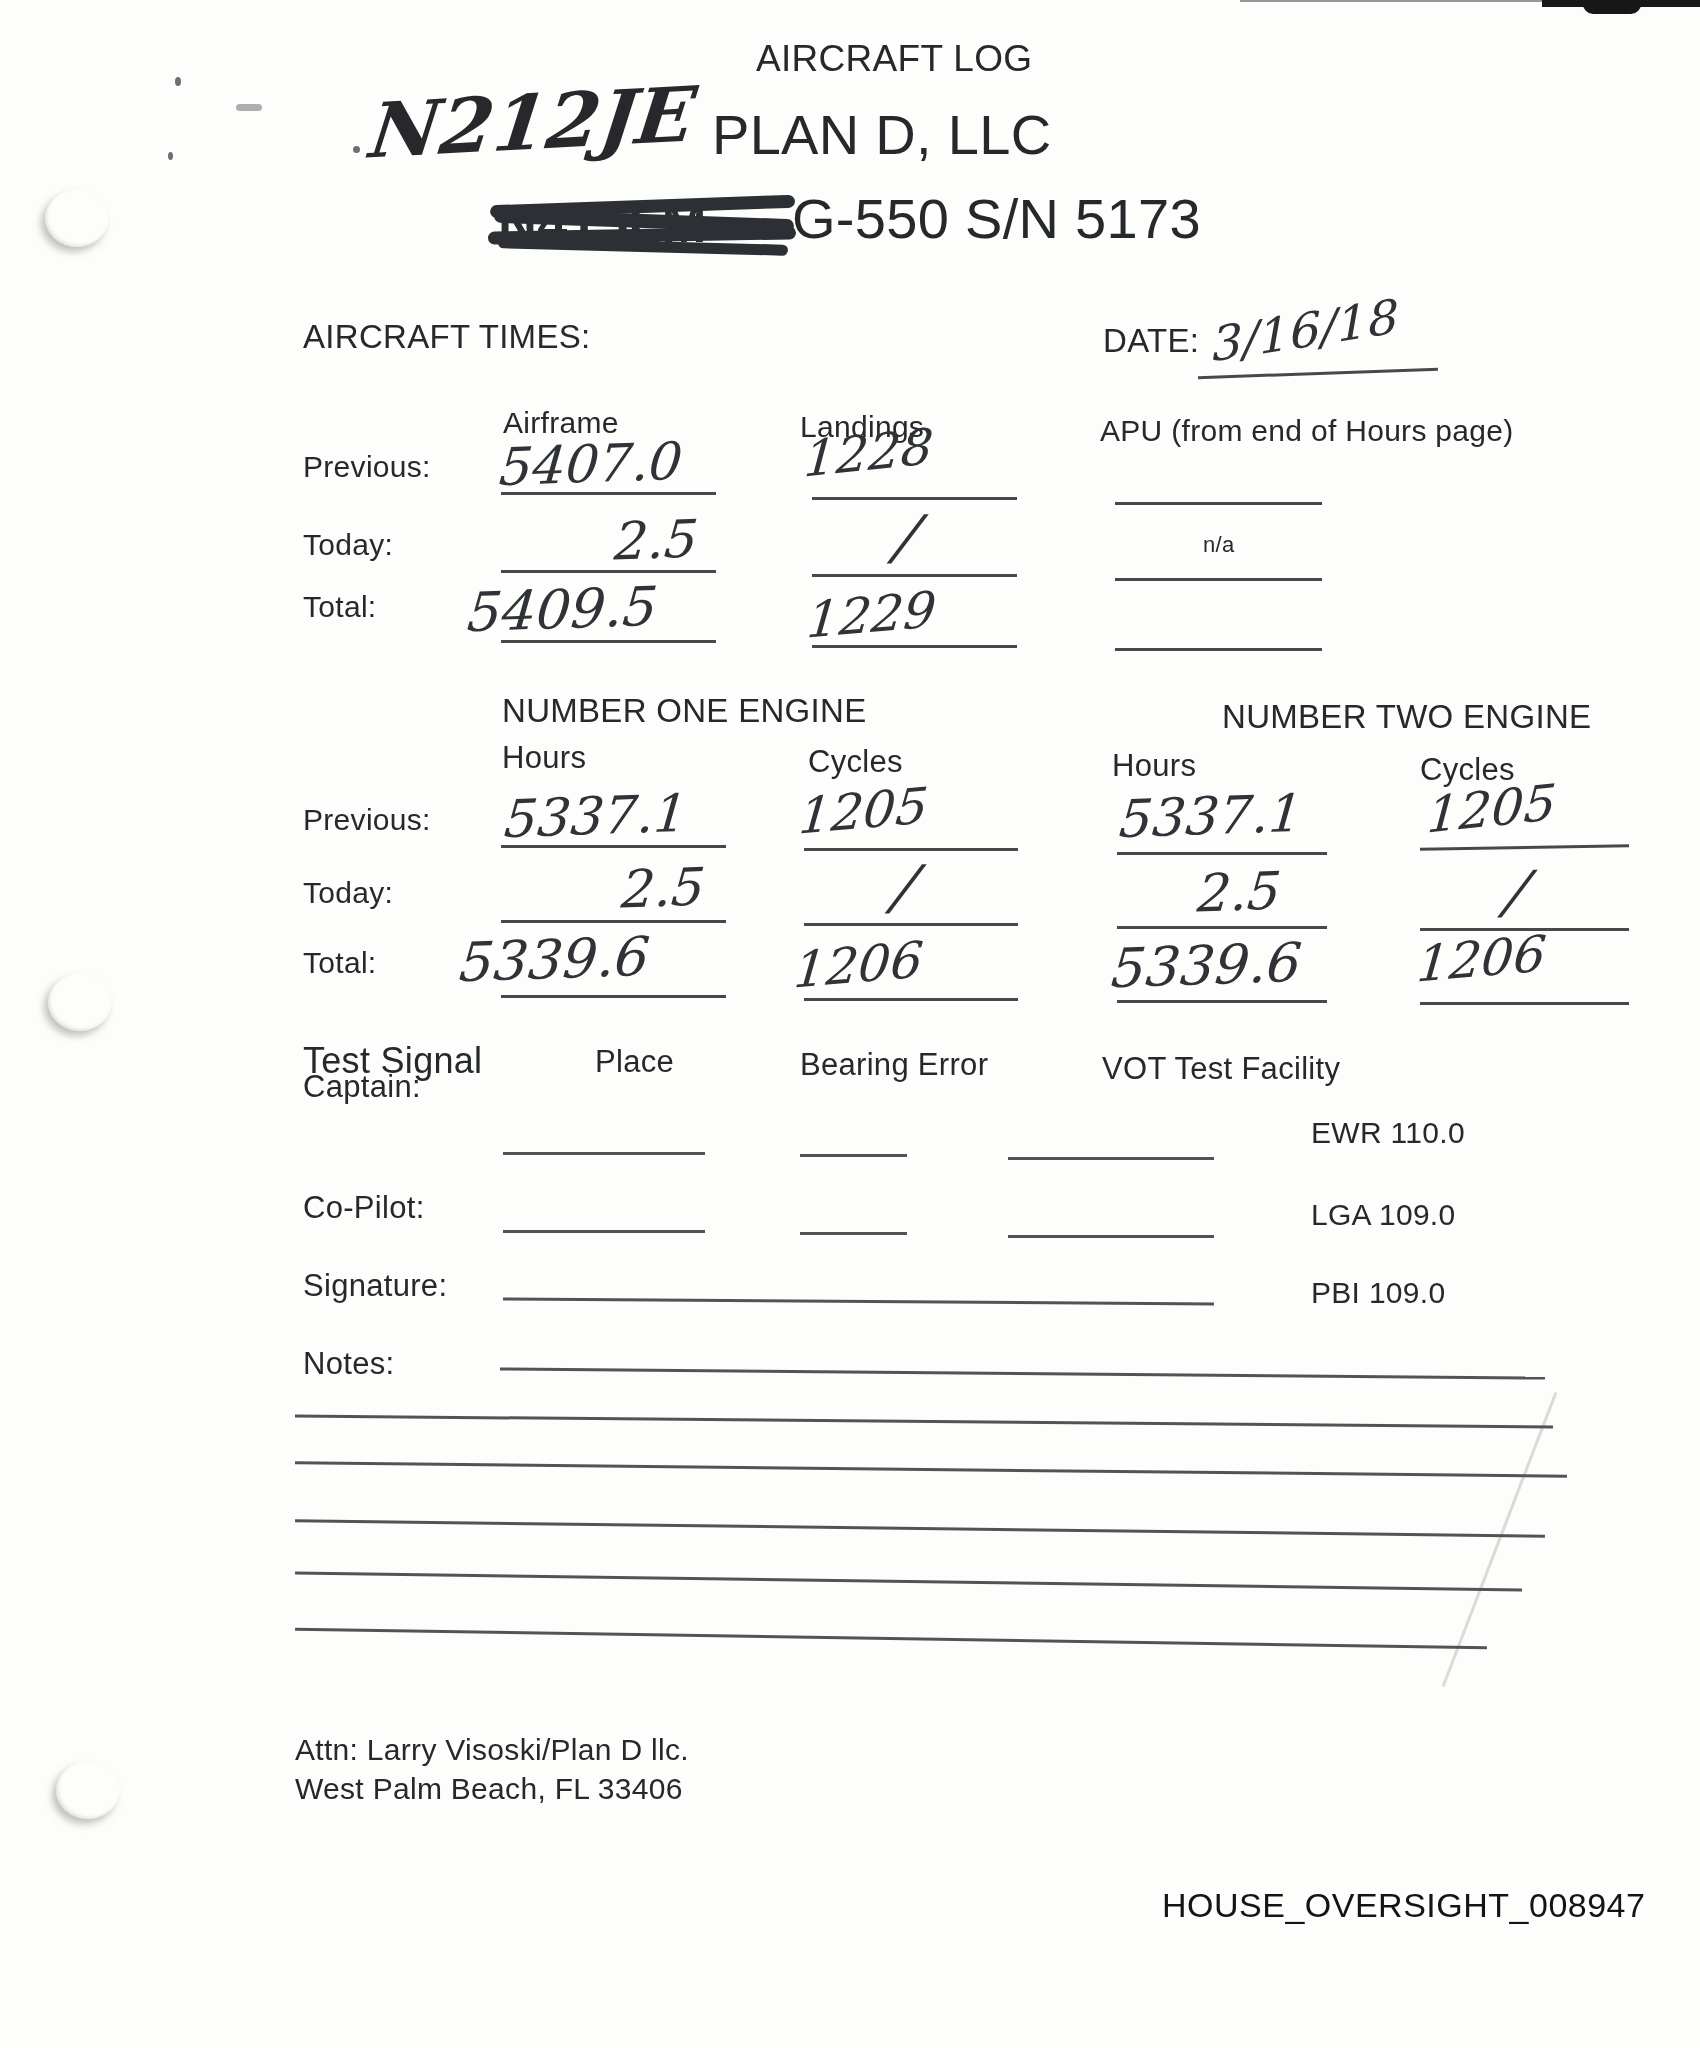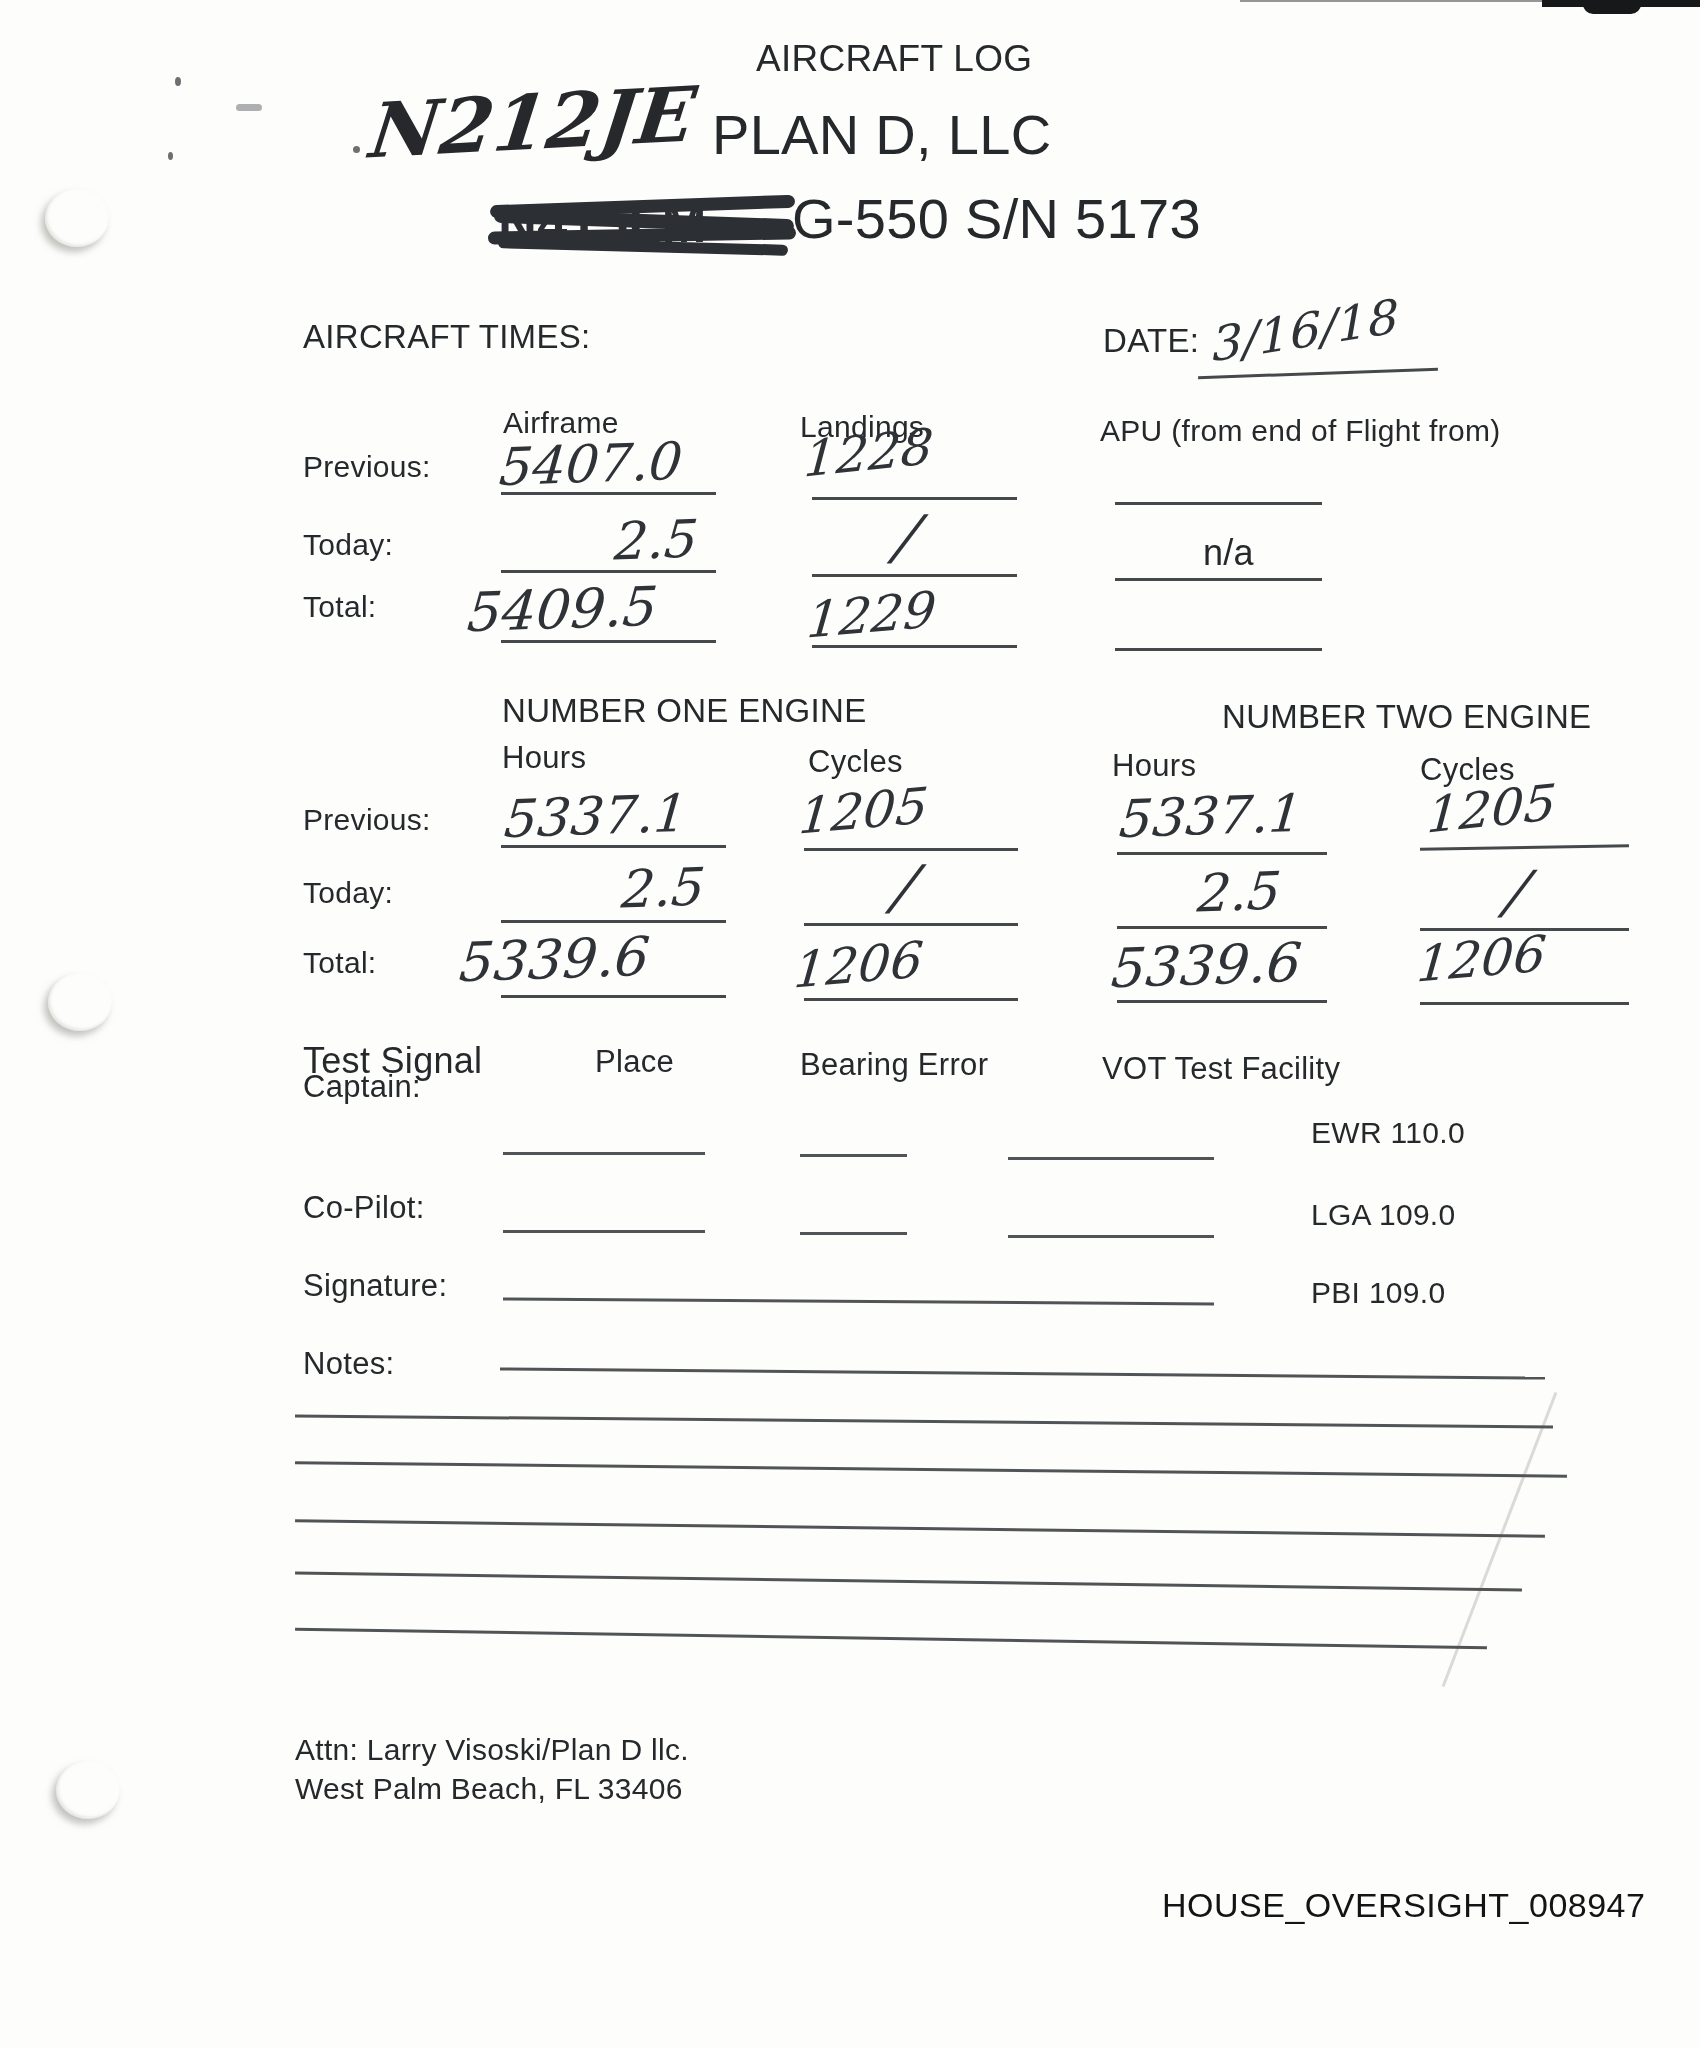--- a/index.html
+++ b/index.html
@@ -88,33 +88,33 @@
   </div>
   <div class="pt" style="left:792px;top:186px;font-size:56px;">G-550 S/N 5173</div>
 
   <div class="pt" style="left:303px;top:318px;font-size:33px;">AIRCRAFT TIMES:</div>
   <div class="pt" style="left:1103px;top:322px;font-size:33px;">DATE:</div>
   <div class="hw" style="left:1213px;top:302px;font-size:48px;transform:skewX(-8deg) rotate(-9deg);">3/16/18</div>
   <div class="ln" style="left:1198px;top:372px;width:240px;transform:rotate(-2deg);"></div>
 
   <div class="pt" style="left:503px;top:406px;font-size:30px;">Airframe</div>
   <div class="pt" style="left:800px;top:410px;font-size:30px;">Landings</div>
-  <div class="pt" style="left:1100px;top:414px;font-size:30px;">APU (from end of Flight from)</div>
+  <div class="pt" style="left:1100px;top:414px;font-size:30px;">APU (from end of Hours page)</div>
 
   <div class="pt" style="left:303px;top:450px;font-size:30px;">Previous:</div>
   <div class="hw" style="left:500px;top:434px;font-size:52px;">5407.0</div>
   <div class="hw" style="left:805px;top:424px;font-size:50px;transform:skewX(-10deg) rotate(-6deg);">1228</div>
   <div class="ln" style="left:501px;top:492px;width:215px;"></div>
   <div class="ln" style="left:812px;top:497px;width:205px;"></div>
   <div class="ln" style="left:1115px;top:502px;width:207px;"></div>
 
   <div class="pt" style="left:303px;top:528px;font-size:30px;">Today:</div>
   <div class="hw" style="left:615px;top:510px;font-size:52px;">2.5</div>
   <div class="hw" style="left:898px;top:502px;font-size:60px;transform:skewX(-14deg);">/</div>
-  <div class="pt" style="left:1203px;top:532px;font-size:36px;">n/a</div>
+  <div class="pt" style="left:1203px;top:532px;font-size:22px;">n/a</div>
   <div class="ln" style="left:501px;top:570px;width:215px;"></div>
   <div class="ln" style="left:812px;top:574px;width:205px;"></div>
   <div class="ln" style="left:1115px;top:578px;width:207px;"></div>
 
   <div class="pt" style="left:303px;top:590px;font-size:30px;">Total:</div>
   <div class="hw" style="left:468px;top:578px;font-size:54px;">5409.5</div>
   <div class="hw" style="left:808px;top:586px;font-size:50px;transform:skewX(-10deg) rotate(-5deg);">1229</div>
   <div class="ln" style="left:501px;top:640px;width:215px;"></div>
   <div class="ln" style="left:812px;top:645px;width:205px;"></div>
   <div class="ln" style="left:1115px;top:648px;width:207px;"></div>

